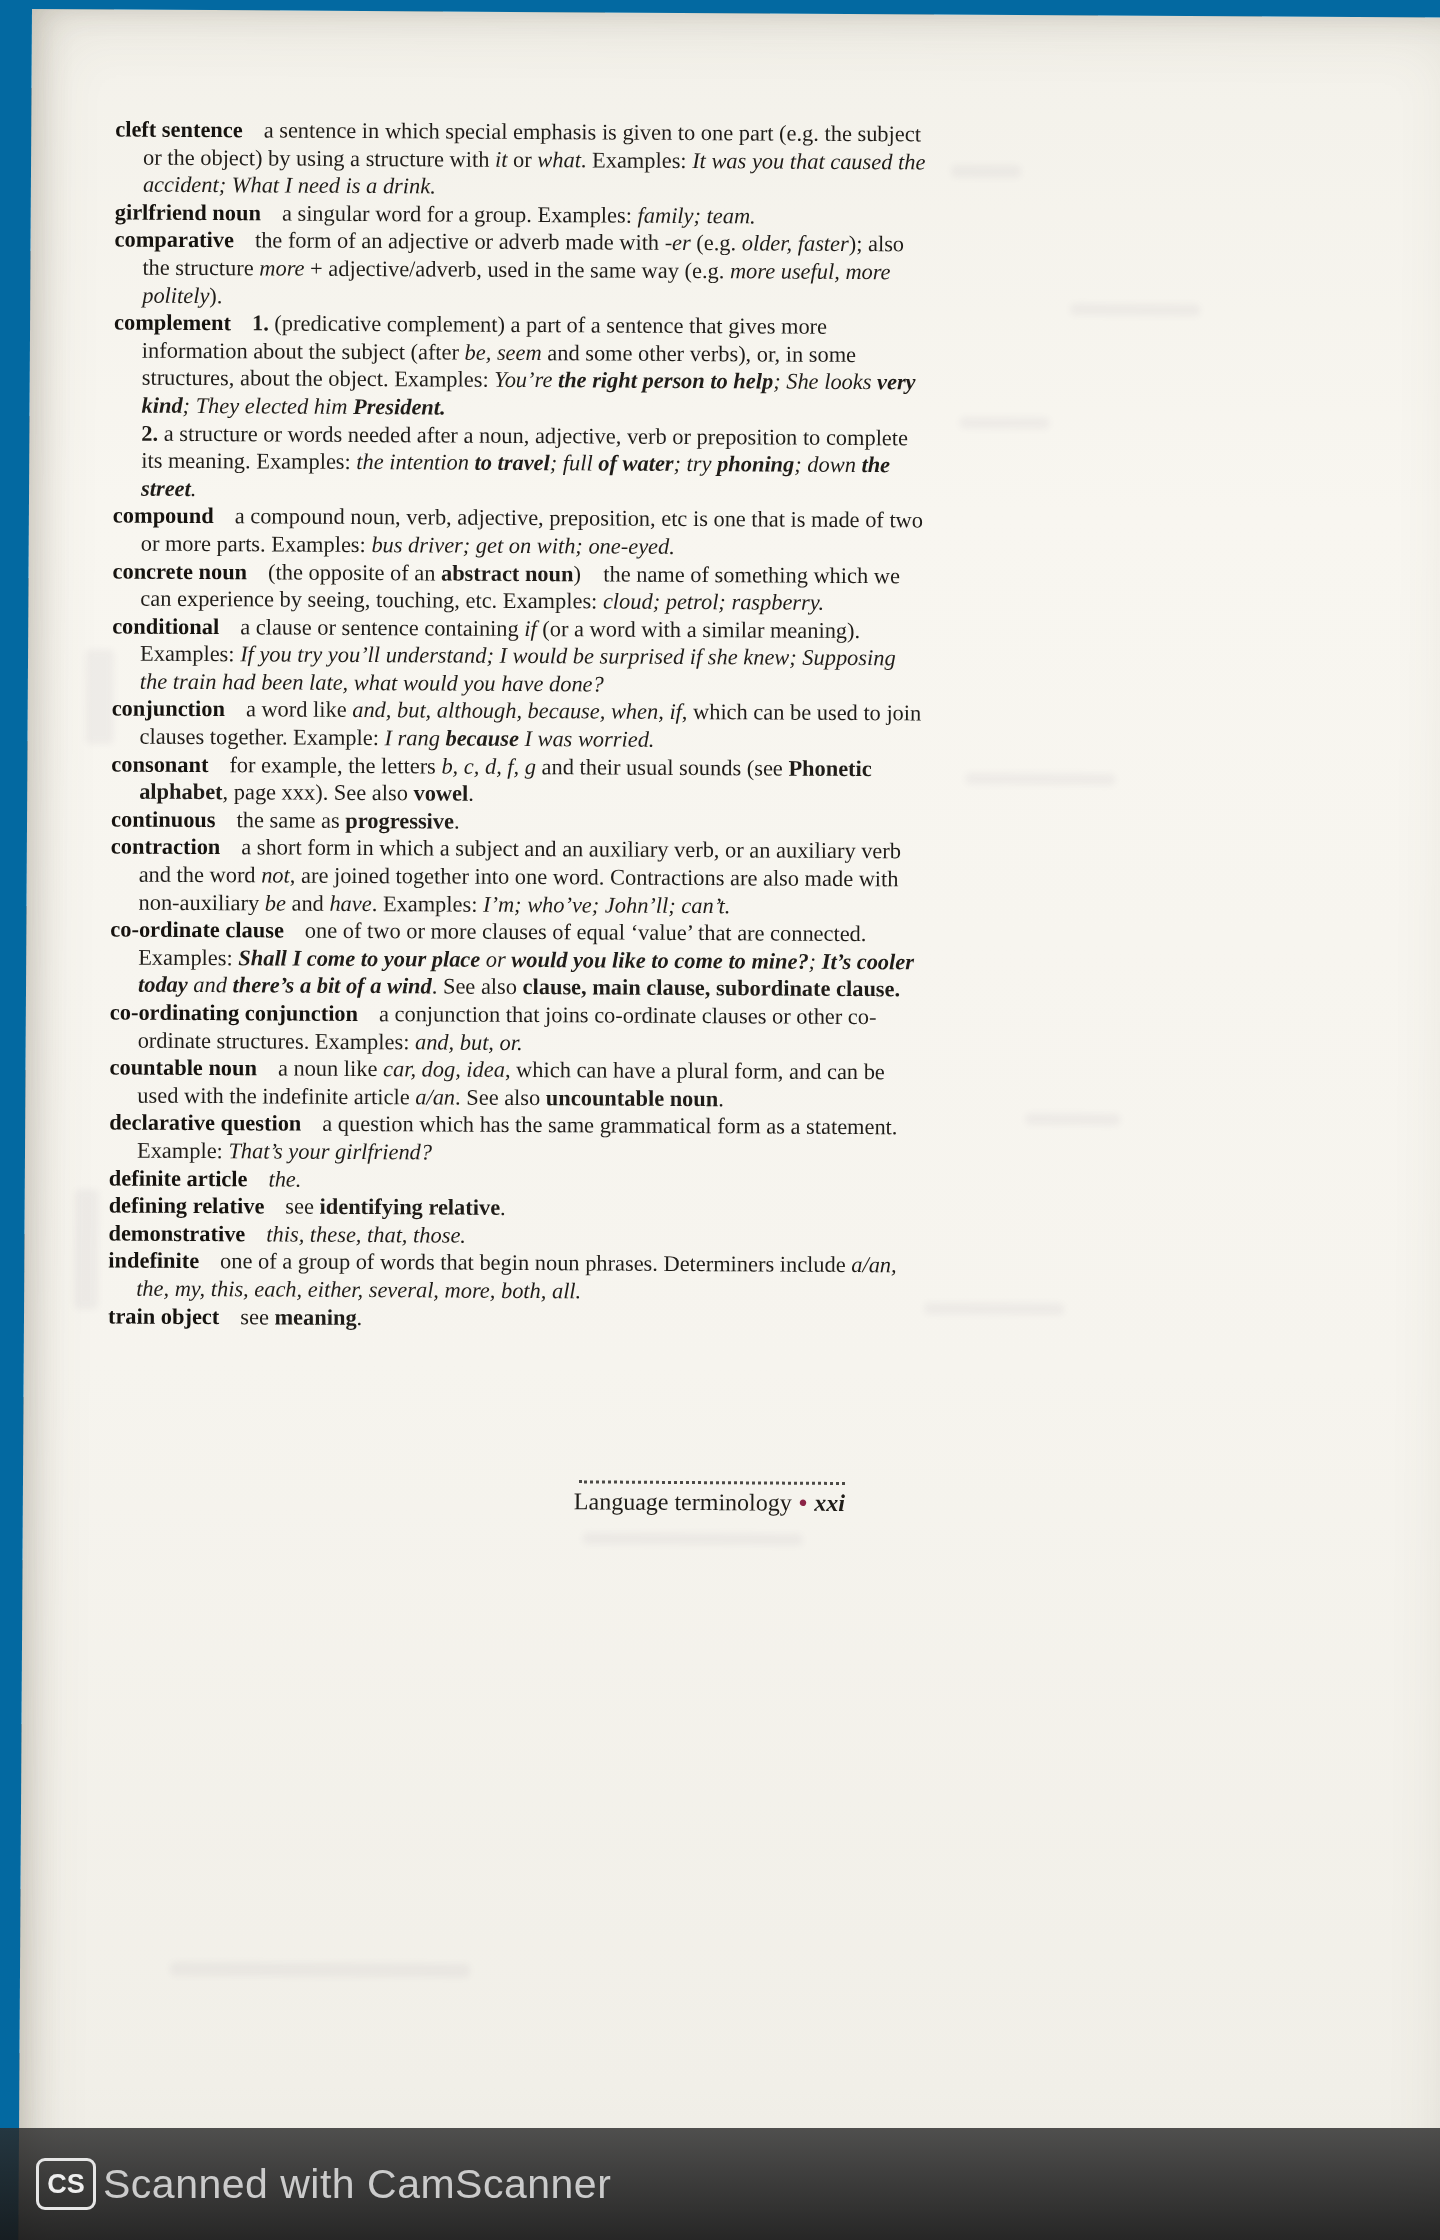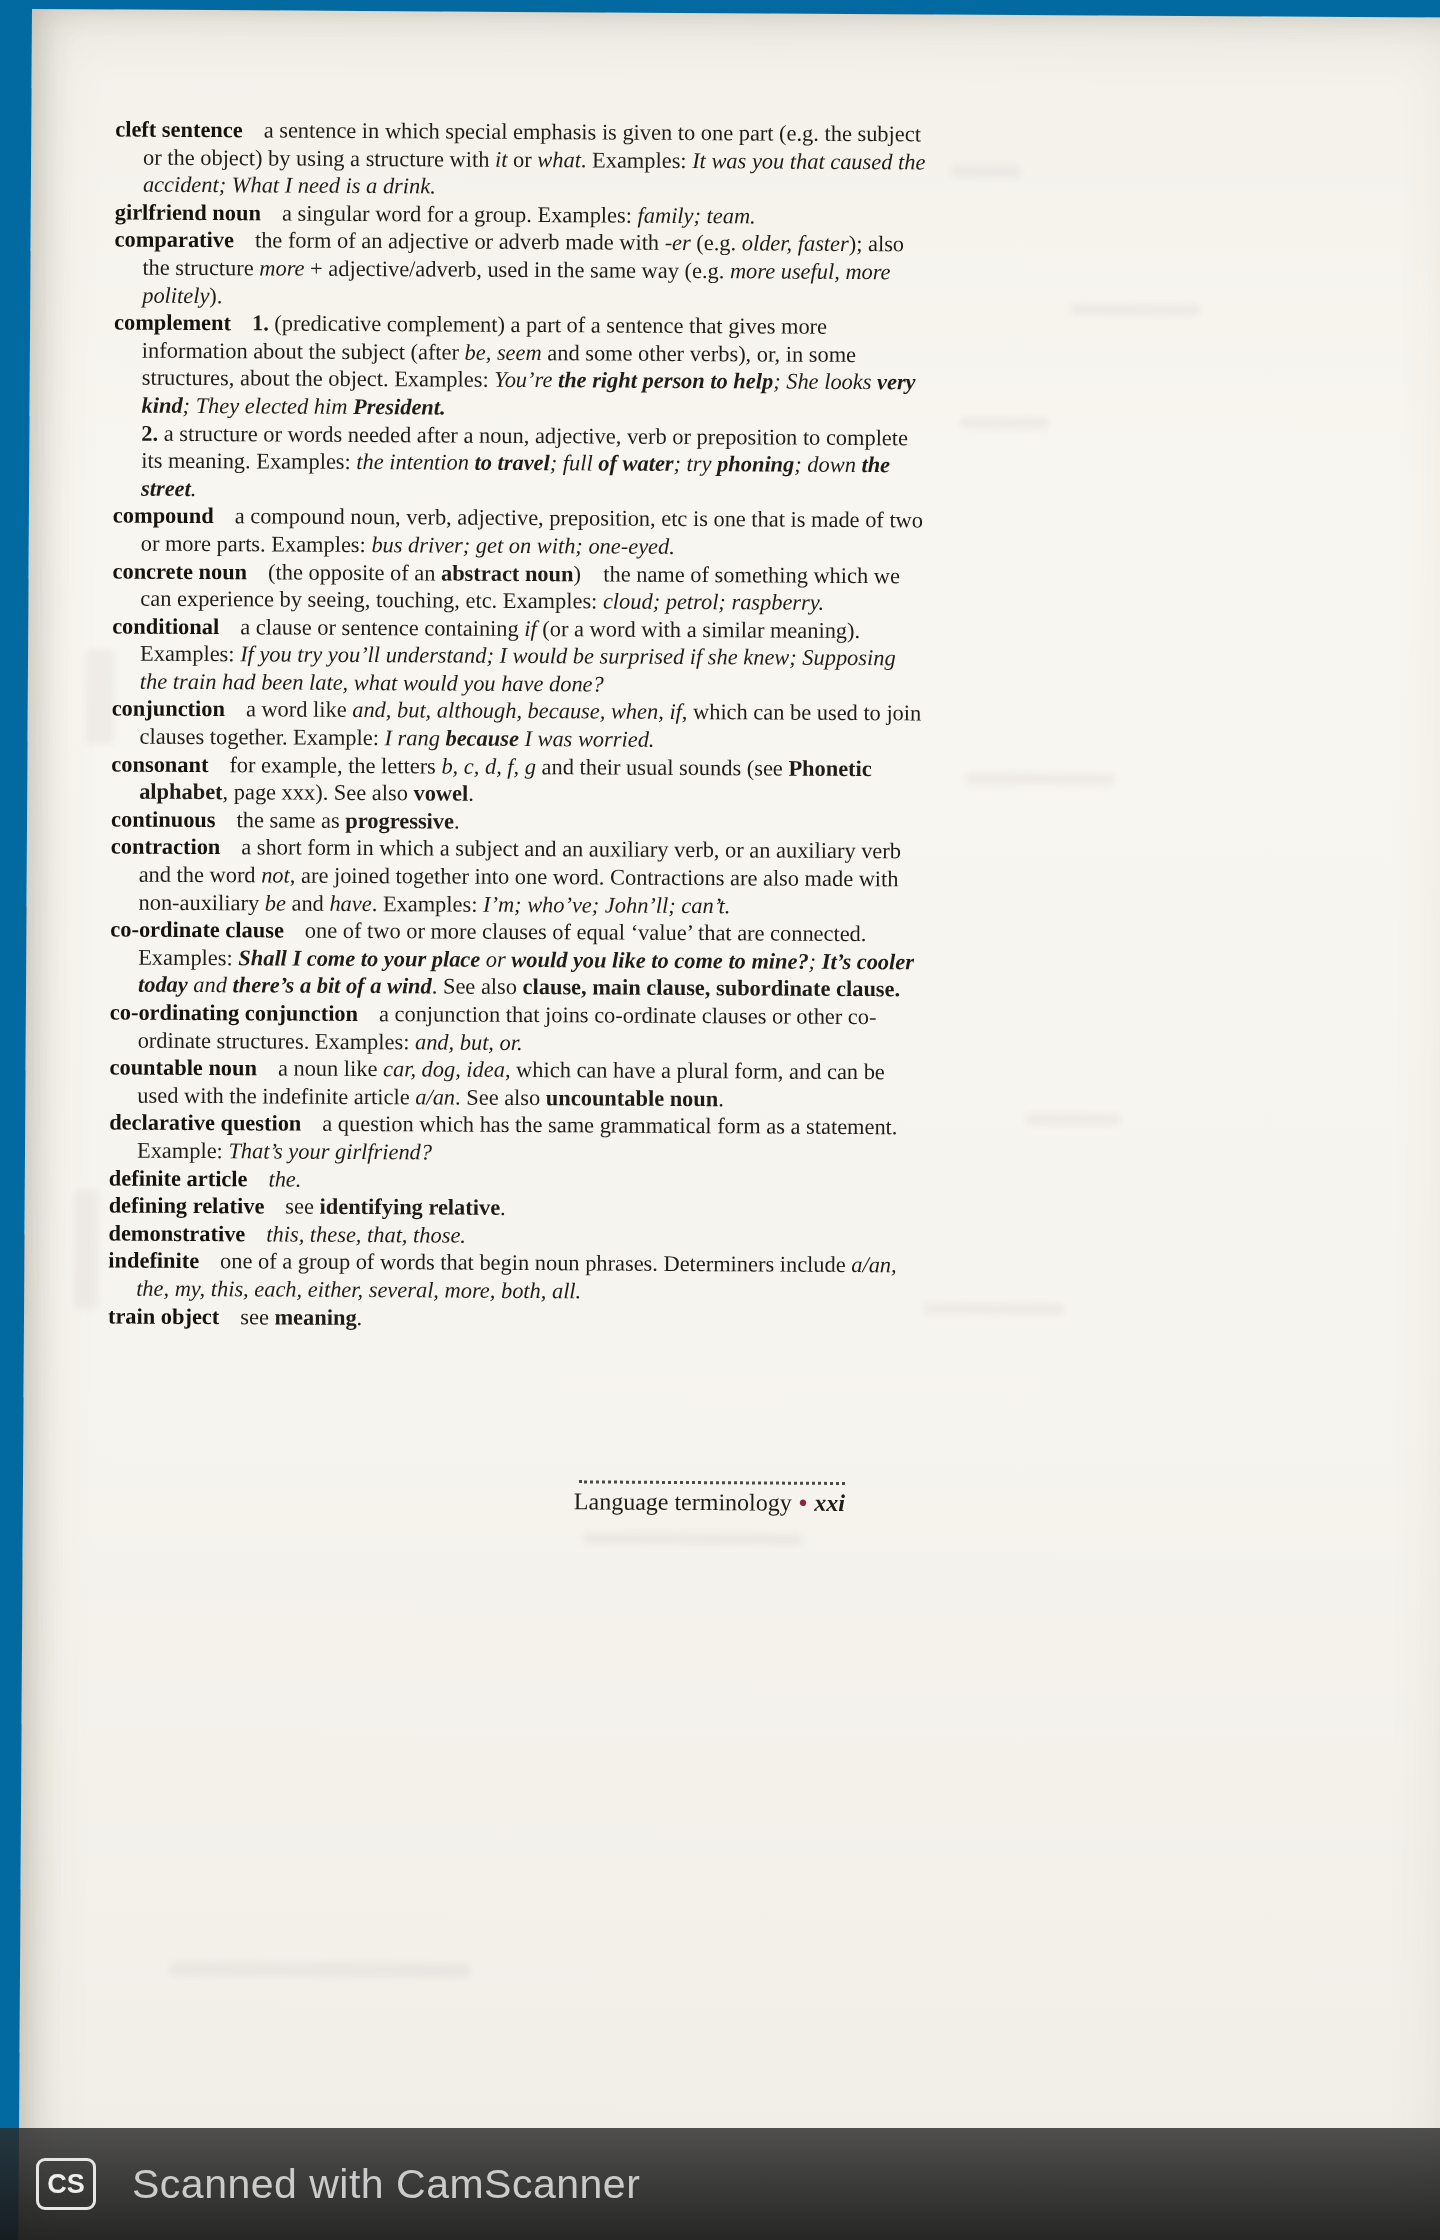--- a/index.html
+++ b/index.html
@@ -44,21 +44,21 @@
   .s5{left:938px;top:758px;width:150px;height:12px;}
   .s6{left:1000px;top:1098px;width:95px;height:12px;}
   .s7{left:50px;top:1180px;width:24px;height:120px;}
   .s8{left:900px;top:1288px;width:140px;height:12px;}
   .s9{left:150px;top:1952px;width:300px;height:14px;}
   .s10{left:560px;top:1520px;width:220px;height:12px;}
 
   .watermark-bar{
     position:absolute;left:0;right:0;bottom:0;height:112px;z-index:6;
     background:linear-gradient(180deg,rgba(44,44,44,0.82) 0%,rgba(24,24,24,0.93) 100%);
-    display:flex;align-items:center;gap:0;padding-left:36px;box-sizing:border-box;
+    display:flex;align-items:center;gap:7px;padding-left:36px;box-sizing:border-box;
   }
   .cs-logo{
     width:54px;height:46px;border:3px solid #e6e6e6;border-radius:9px;
     display:flex;align-items:center;justify-content:center;flex:0 0 auto;
     font-family:"Liberation Sans",sans-serif;font-weight:bold;font-size:27px;color:#eeeeee;
   }
   .wm-text{
     font-family:"Liberation Sans",sans-serif;font-size:41px;color:#cbcbcb;letter-spacing:0.5px;
   }
 </style>
@@ -152,16 +152,16 @@
         <span>Language terminology</span><span class="bullet" style="color: rgb(139, 36, 70);">•</span><span class="pgnum">xxi</span>
       </div>
     </div>
 
   </div>
 
   <div class="watermark-bar">
     <div class="cs-logo">
       <span>CS</span>
     </div>
-    <div class="wm-text" style="color: rgb(203, 203, 203); margin-left: 36px;">Scanned with CamScanner</div>
+    <div class="wm-text" style="color: rgb(203, 203, 203);">Scanned with CamScanner</div>
   </div>
 
 </div>
 
 </body></html>

